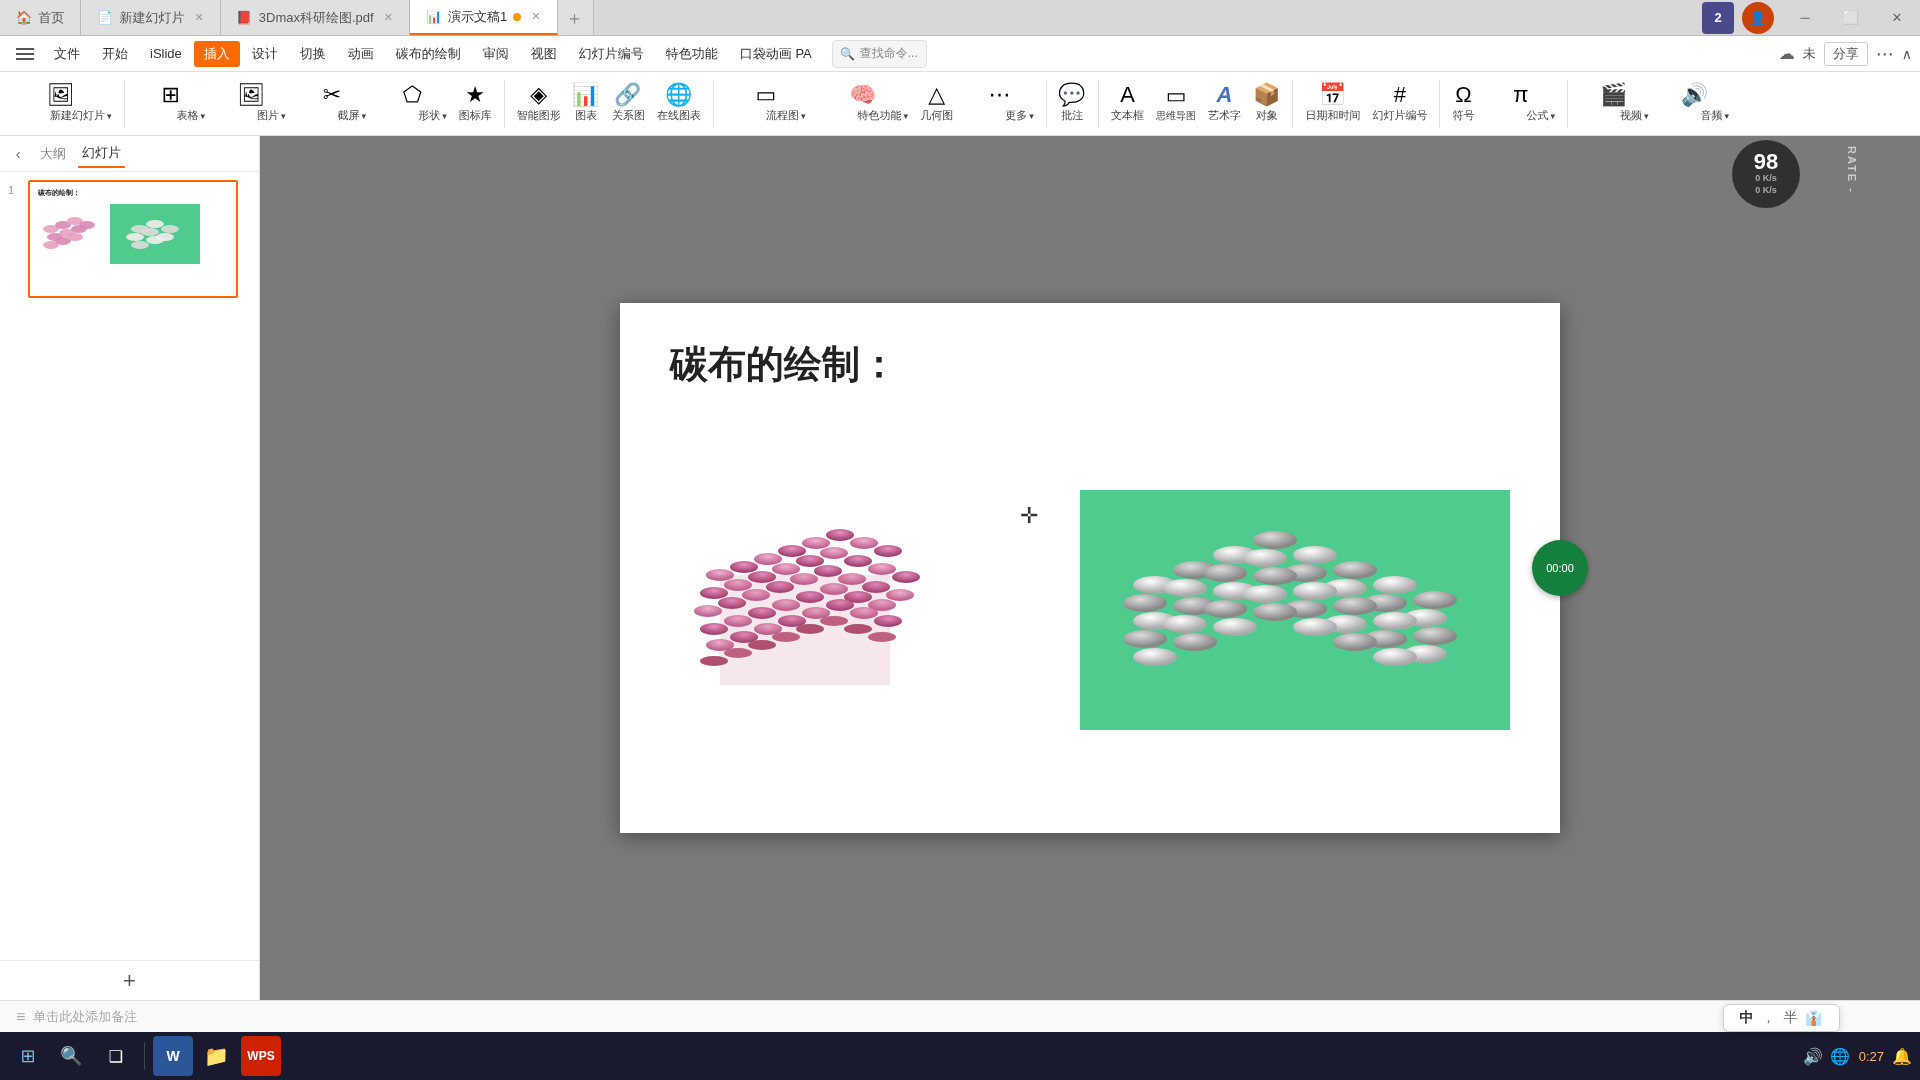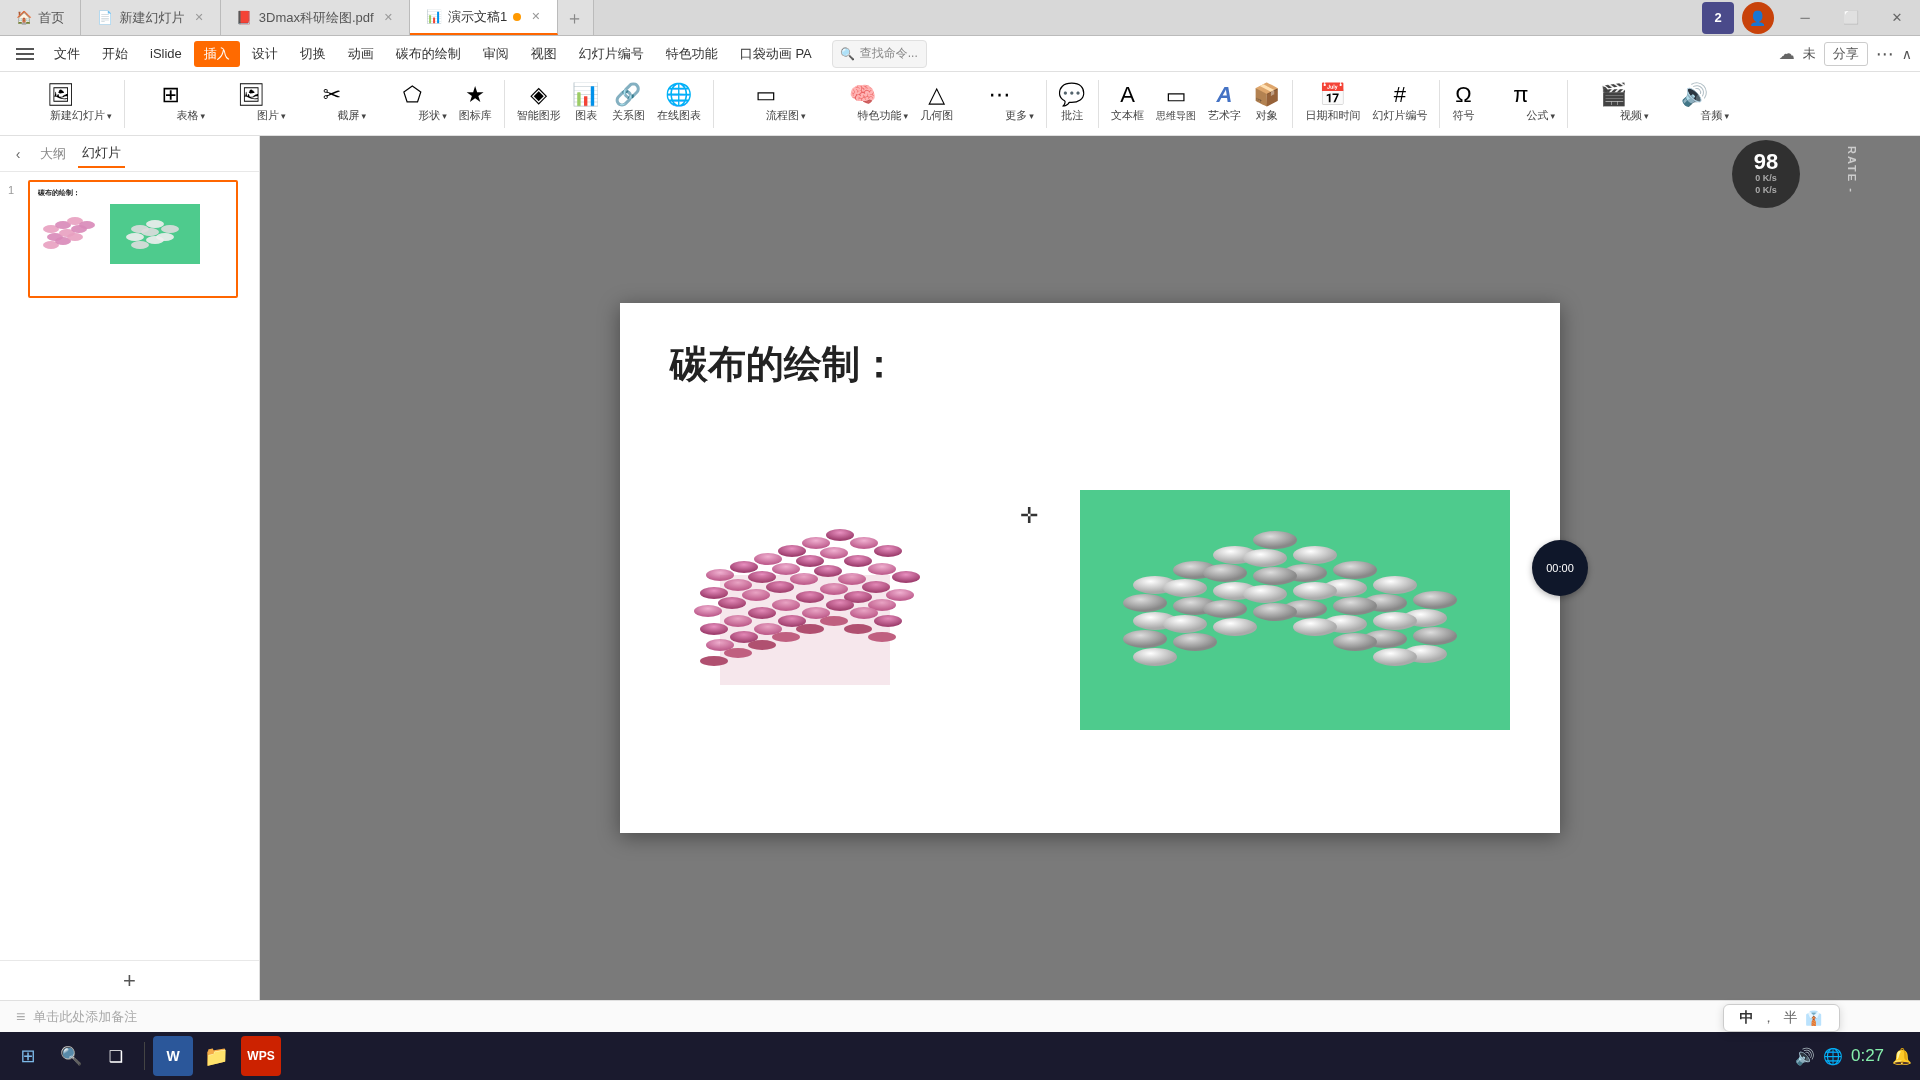--- a/index.html
+++ b/index.html
@@ -503,21 +503,21 @@
             <ellipse cx="140" cy="122" rx="22" ry="9" fill="url(#whiteG)"></ellipse>
             <ellipse cx="180" cy="107" rx="22" ry="9" fill="url(#greyG)"></ellipse>
             <ellipse cx="220" cy="122" rx="22" ry="9" fill="url(#whiteG)"></ellipse>
             <ellipse cx="260" cy="137" rx="22" ry="9" fill="url(#greyG)"></ellipse>
             <ellipse cx="300" cy="152" rx="22" ry="9" fill="url(#whiteG)"></ellipse>
           </svg>
         </div>
 
       </div>
 
-      <div style="position:absolute;right:-28px;top:50%;transform:translateY(-50%);background:#0f172a;color:#fff;border-radius:50%;width:56px;height:56px;display:flex;flex-direction:column;align-items:center;justify-content:center;font-size:11px;cursor:pointer;box-shadow:0 2px 6px rgba(0,0,0,0.3);">
+      <div style="position:absolute;right:-28px;top:50%;transform:translateY(-50%);background:#15803d;color:#fff;border-radius:50%;width:56px;height:56px;display:flex;flex-direction:column;align-items:center;justify-content:center;font-size:11px;cursor:pointer;box-shadow:0 2px 6px rgba(0,0,0,0.3);">
         <span>00:00</span>
       </div>
     </div>
   </div>
 </div>
 
 <div class="note-bar">
   <span style="color:#aaa;margin-right:8px;font-size:16px;">≡</span>
   <span style="color:#aaa;">单击此处添加备注</span>
 </div>
@@ -563,21 +563,21 @@
   <div class="taskbar-icon" style="font-size:18px;color:#7cb9e8;">⊞</div>
   <div class="taskbar-icon" style="font-size:18px;color:#fff;">🔍</div>
   <div class="taskbar-icon" style="font-size:16px;color:#fff;">❑</div>
   <div style="width:1px;height:28px;background:#444;margin:0 4px;"></div>
   <div class="taskbar-icon" style="background:#2b579a;color:#fff;border-radius:4px;font-size:14px;font-weight:bold;">W</div>
   <div class="taskbar-icon" style="font-size:20px;">📁</div>
   <div class="taskbar-icon" style="background:#cc2200;color:#fff;border-radius:4px;font-size:12px;font-weight:bold;">WPS</div>
   <div style="margin-left:auto;display:flex;align-items:center;gap:8px;color:#ccc;font-size:12px;">
     <span style="font-size:16px;">🔊</span>
     <span style="font-size:16px;">🌐</span>
-    <span style="font-size:17px;color:#86efac;">0:27</span>
+    <span style="font-size:13px;color:#fdba74;">0:27</span>
     <span style="font-size:16px;color:#ccc;">🔔</span>
   </div>
 </div>
 
 <div class="ime-bar">
   <span style="font-weight:bold;color:#333;">中</span>
   <span style="color:#666;">，</span>
   <span style="color:#666;">半</span>
   <span>👔</span>
 </div>

